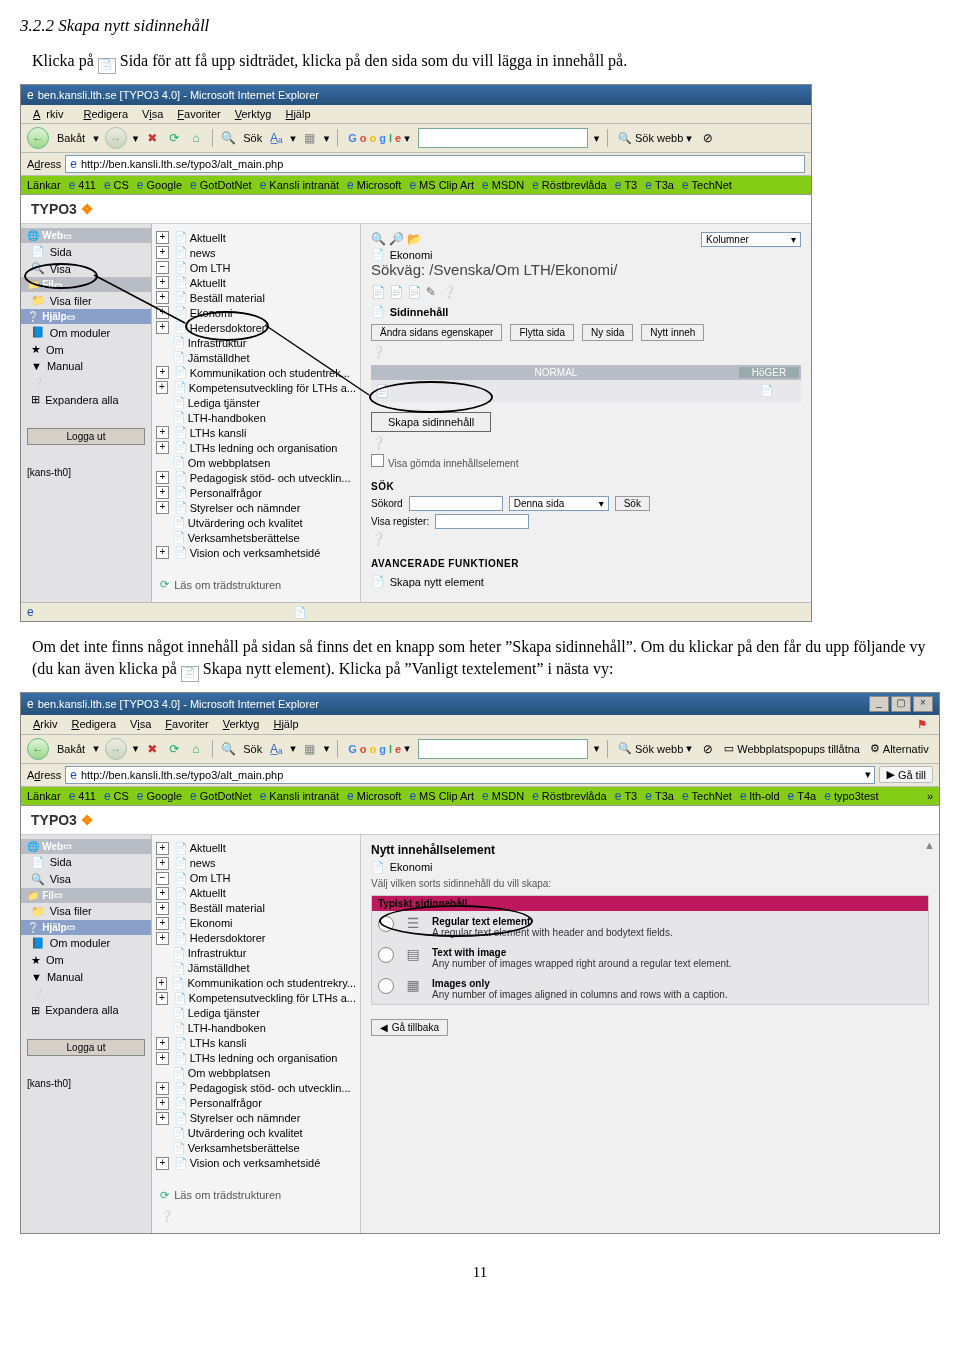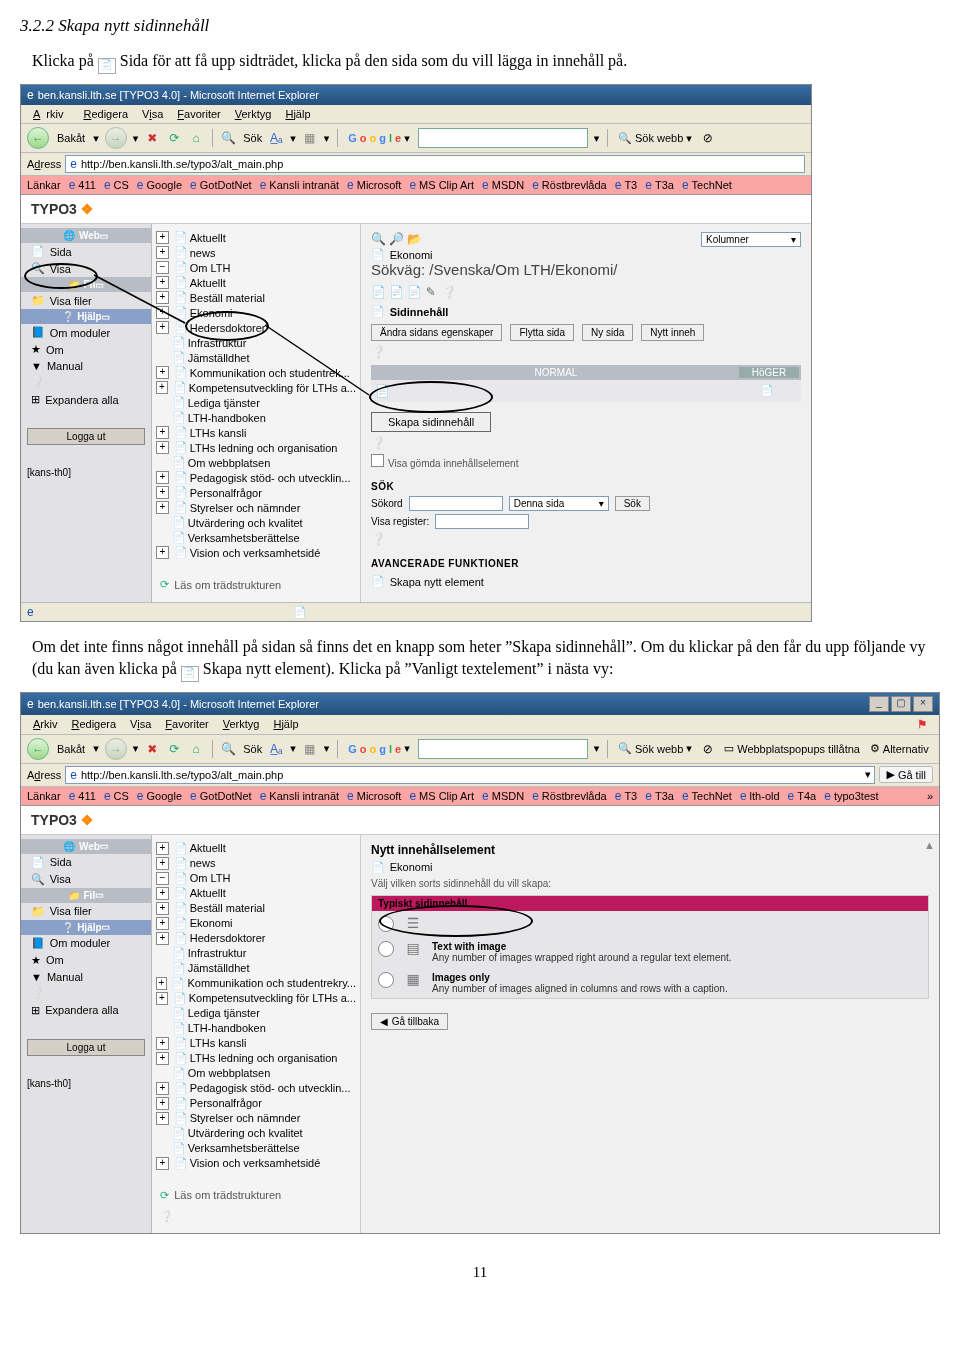--- a/index.html
+++ b/index.html
@@ -22,30 +22,30 @@
   .tbar .sep{width:1px;height:18px;background:#aaa;margin:0 2px}
   .tbtn{display:inline-flex;align-items:center;gap:3px;padding:1px 2px}
   .circ{display:inline-block;width:20px;height:20px;border-radius:50%;border:1px solid #6b8;background:linear-gradient(#dff5d8,#9fd68a);text-align:center;line-height:18px;font-size:12px;color:#2a6}
   .circ.dis{filter:grayscale(.7) opacity(.7)}
   .ic{display:inline-block;width:16px;height:16px;text-align:center;line-height:16px;font-size:12px}
   .gbox{display:inline-block;border:1px solid #7a9;background:#fff;padding:1px 4px;min-width:160px;height:16px}
   .abtn{display:inline-flex;align-items:center;gap:3px;border:1px solid #bbb;background:#f5f5f5;padding:1px 6px;border-radius:2px}
   
   .abar{background:#ece9d8;display:flex;align-items:center;padding:2px 6px;border-bottom:1px solid #bbb;gap:4px}
   .abar .afield{flex:1;display:flex;align-items:center;background:#fff;border:1px solid #7f9db9;padding:1px 4px;gap:4px}
-  .lnkbar{background:#fca5a5;display:flex;align-items:center;padding:2px 6px;border-bottom:1px solid #999;gap:8px;flex-wrap:nowrap;overflow:hidden}
+  .lnkbar{background:#84cc16;display:flex;align-items:center;padding:2px 6px;border-bottom:1px solid #999;gap:8px;flex-wrap:nowrap;overflow:hidden}
   .lnkbar a{color:#000;text-decoration:none;display:inline-flex;gap:3px;align-items:center}
   .eic{color:#1a4fb5;font-size:12px}
   
   .content{display:flex;background:#e8e8e9}
   .typo3{background:#fff;padding:6px 10px;font-weight:bold;color:#333;font-size:14px;border-bottom:1px solid #ccc}
   .typo3 .logo{color:#ff8700}
   
   .leftnav{width:130px;background:#e2e2e5;border-right:1px solid #bbb;font-size:11px;padding:4px 0}
-  .navhdr{background:#b8bcc4;color:#fff;padding:2px 6px;font-weight:bold;font-size:10px;display:flex;justify-content:center;align-items:center}
+  .navhdr{background:#b8bcc4;color:#fff;padding:2px 6px;font-weight:bold;font-size:10px;display:flex;justify-content:flex-start;align-items:center}
   .navhdr .mm{font-size:9px}
   .navitem{padding:2px 6px 2px 10px;display:flex;gap:5px;align-items:center}
   .lobtn{margin:20px 6px;padding:2px 6px;background:#d4d0c8;border:1px solid #888;font-size:10px;text-align:center}
   .user{padding:2px 6px;font-size:10px}
   
   .tree{width:200px;background:#f4f4f4;border-right:1px solid #ccc;font-size:11px;padding:6px 4px;overflow:hidden}
   .tree .row{white-space:nowrap;padding:1px 0;display:flex;align-items:center;gap:2px}
   .tree .pm{display:inline-block;width:11px;height:11px;border:1px solid #888;text-align:center;line-height:9px;font-size:10px;background:#fff;margin-right:3px}
   .tree .pg{color:#888;font-size:11px}
   .ind1{padding-left:14px}.ind2{padding-left:28px}
@@ -653,20 +653,21 @@
         <div style="display:flex;gap:5px;align-items:center;margin:4px 0">
             <span>📄</span>
             <span>Ekonomi</span>
           </div>
         <div class="smalltxt">Välj vilken sorts sidinnehåll du vill skapa:</div>
         <div class="catblk">
           <div class="cattitle">Typiskt sidinnehåll</div>
           <div class="opt">
               <span class="r"></span>
               <span class="ico">☰</span>
+              <div class="txt"><b>Regular text element</b><div>A regular text element with header and bodytext fields.</div></div>
             </div>
           <div class="opt">
               <span class="r"></span>
               <span class="ico">▤</span>
               <div class="txt"><b>Text with image</b><div>Any number of images wrapped right around a regular text element.</div></div>
             </div>
           <div class="opt">
               <span class="r"></span>
               <span class="ico">▦</span>
               <div class="txt"><b>Images only</b><div>Any number of images aligned in columns and rows with a caption.</div></div>

